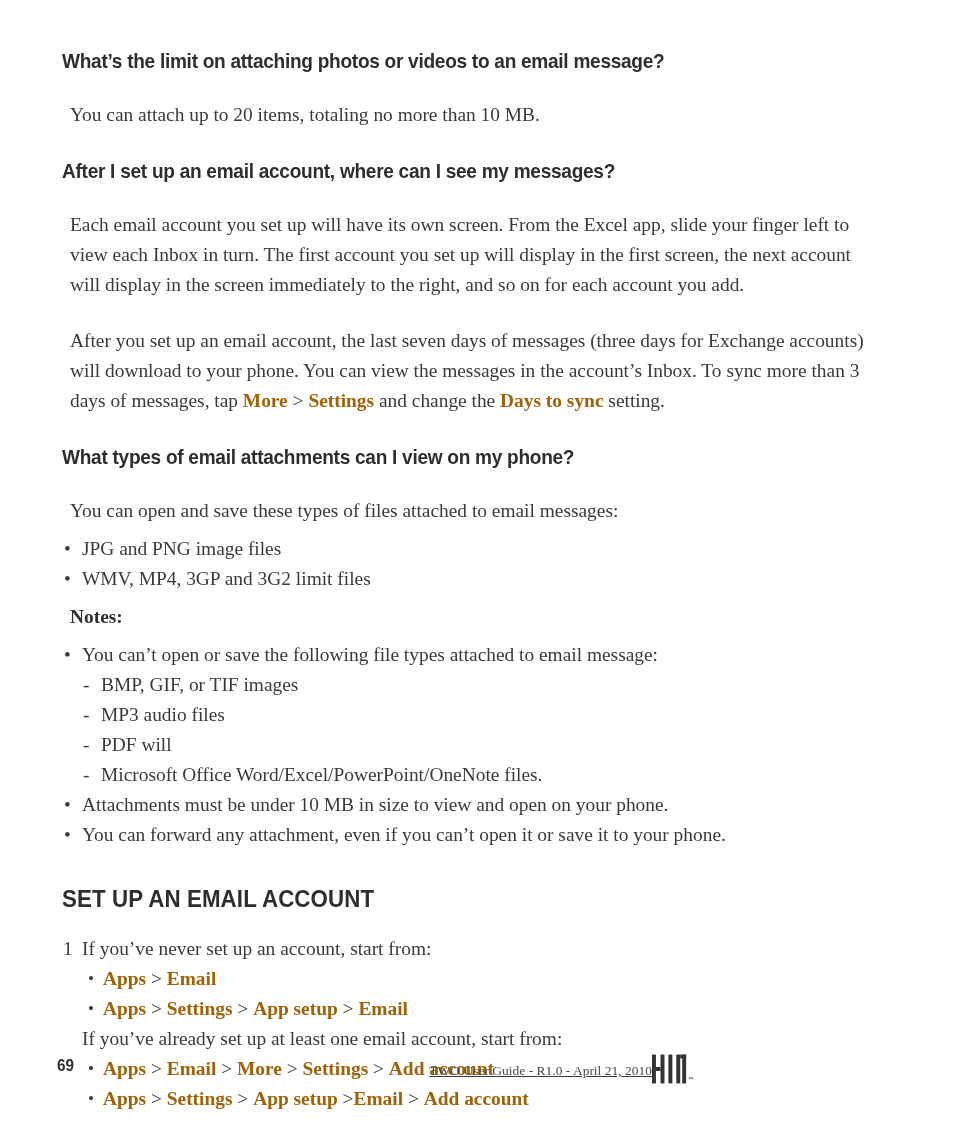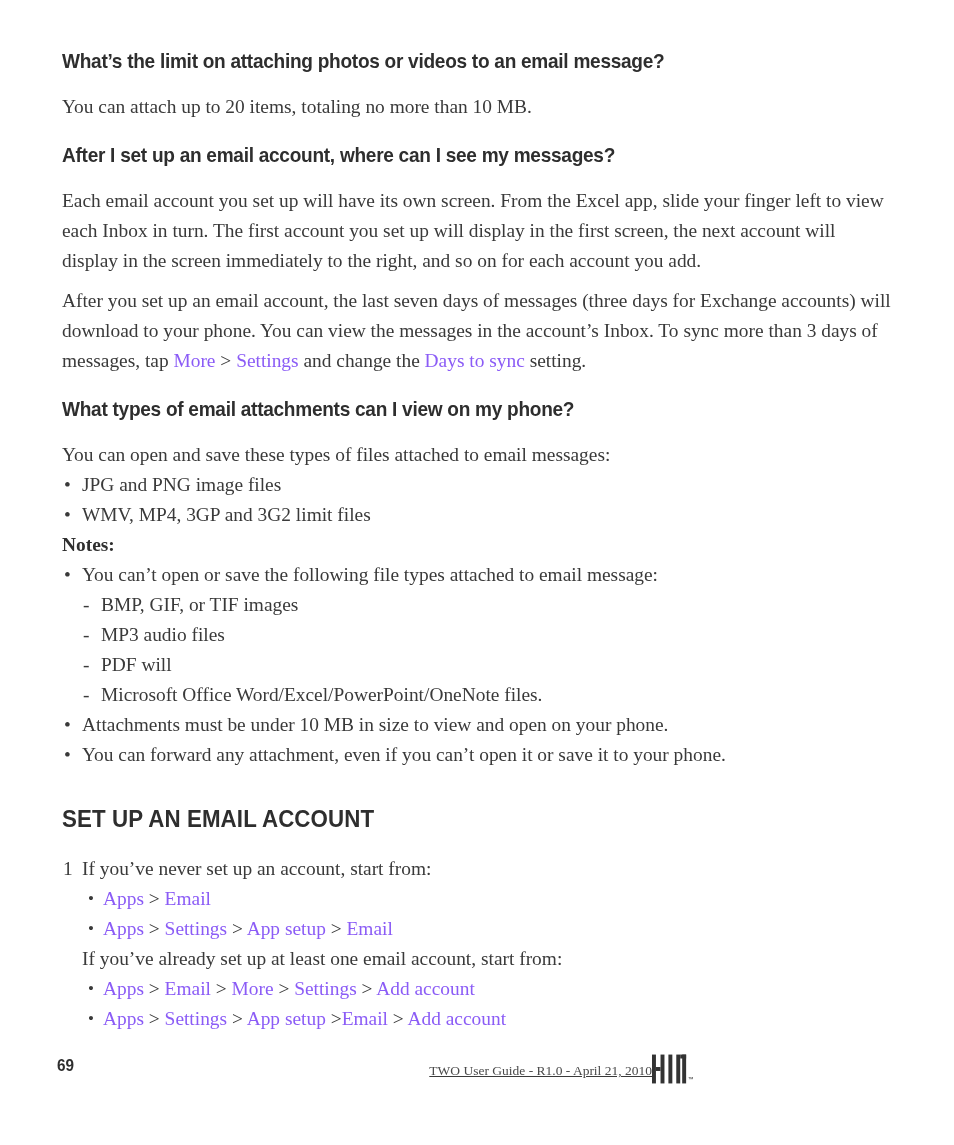--- a/index.html
+++ b/index.html
@@ -48,29 +48,29 @@
     color: #2e2e2e;
     margin: 0;
     transform: scaleX(0.93);
     transform-origin: left center;
   }
 
   
   .para {
     font-size: 19.4px;
     line-height: 30px;
-    margin: 0;
+    margin: 8px;
     color: #3a3a3a;
     max-width: 830px;
   }
   .para.wide { max-width: 832px; }
 
   b.term {
-    color: #8b5cf6;
-    font-weight: normal;
+    color: #a16207;
+    font-weight: bold;
   }
   .sep {
     color: #3a3a3a;
     font-weight: normal;
   }
   b.plain {
     color: #2f2f2f;
     font-weight: bold;
   }
 

